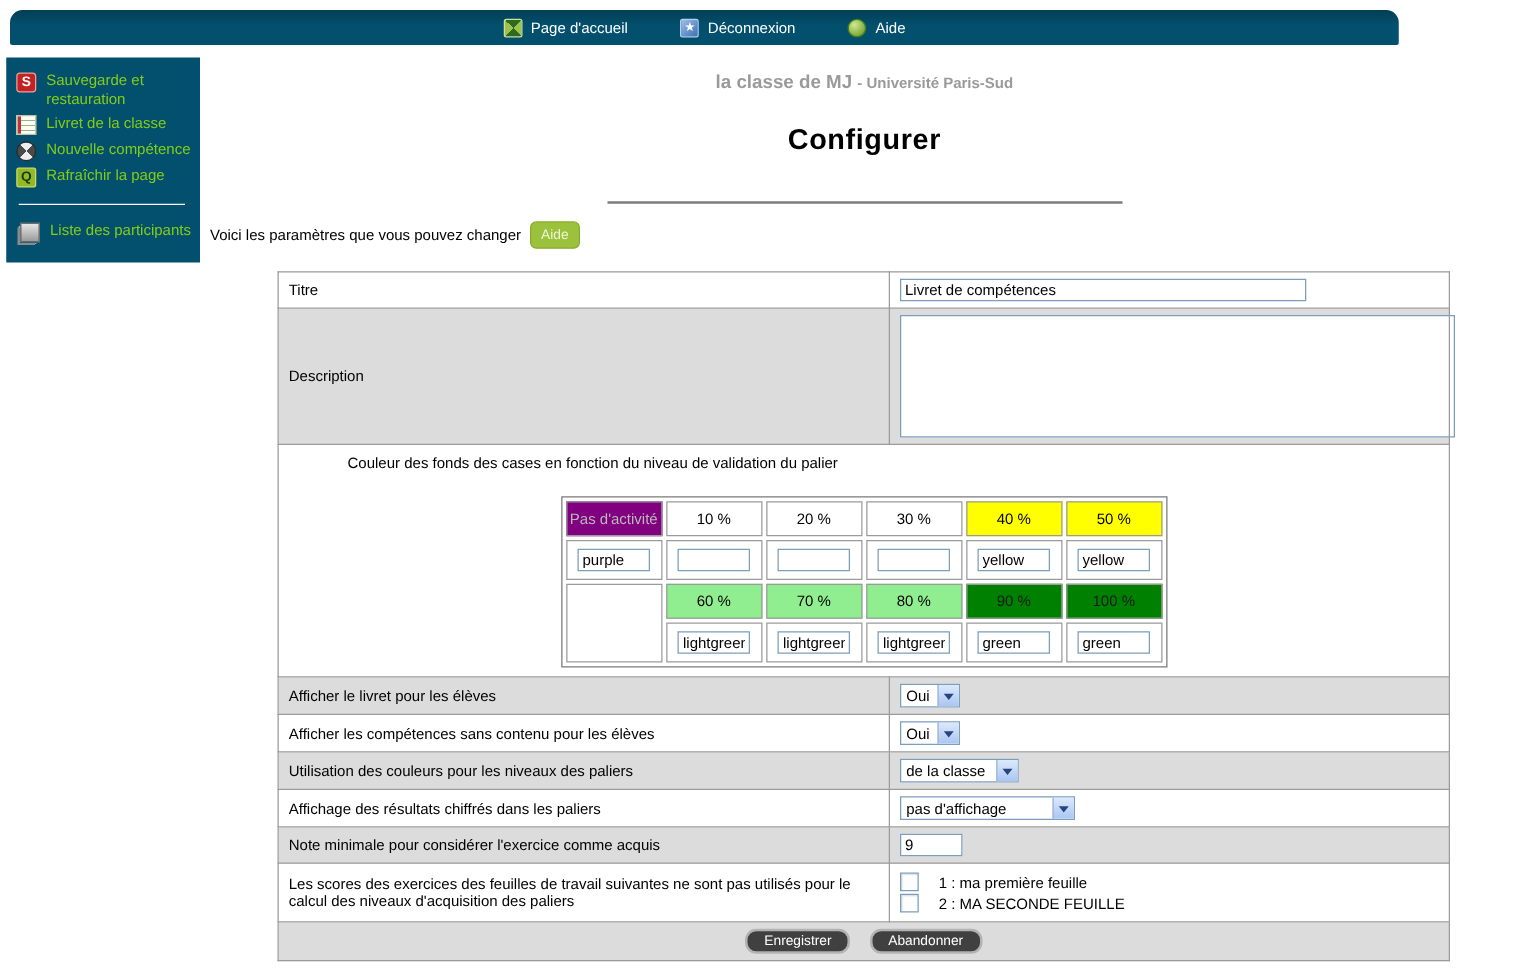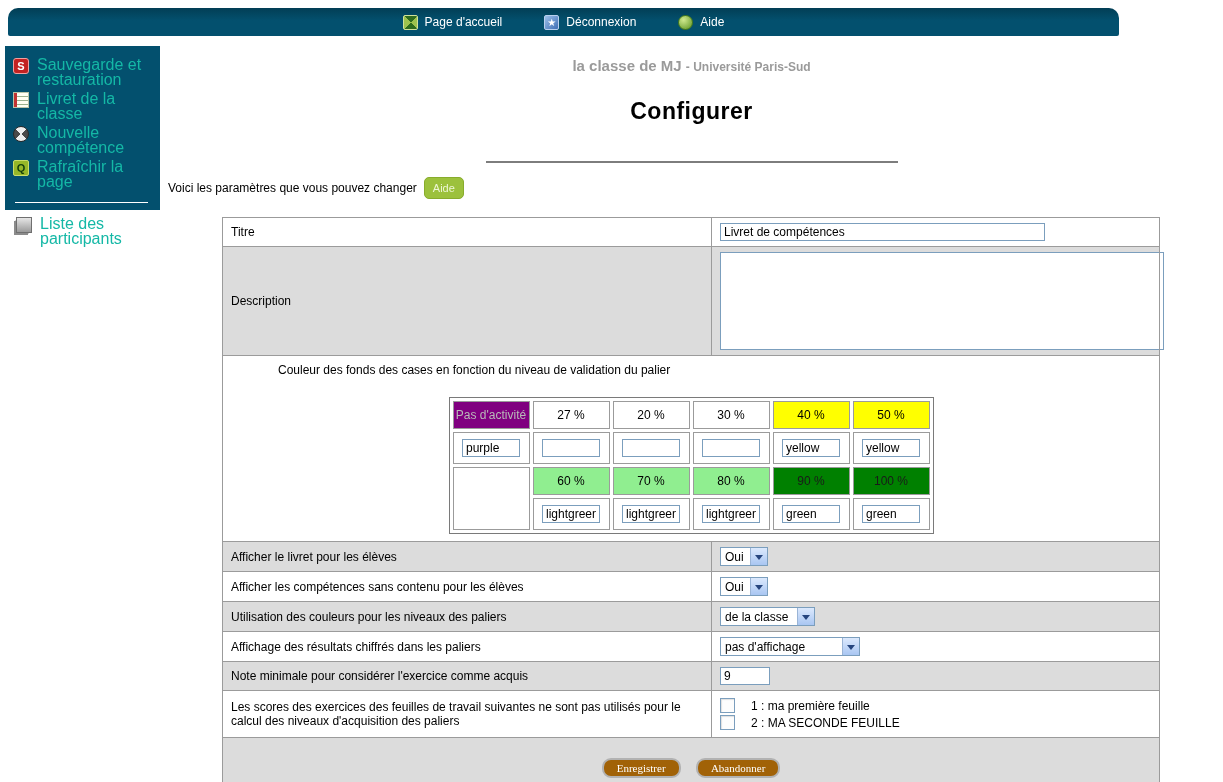--- a/index.html
+++ b/index.html
@@ -18,21 +18,21 @@
   .icon{width:15px;height:15px;display:inline-block;box-sizing:border-box;flex:0 0 15px;}
   .ic-home{background:conic-gradient(from 45deg,#9dc24e 0 90deg,#2e6b1e 0 180deg,#9dc24e 0 270deg,#2e6b1e 0 360deg);border:1px solid #cfe09a;border-radius:2px;}
   .ic-logout{background:linear-gradient(135deg,#9cc0ea,#3f6fb5);border:1px solid #b8d0ee;border-radius:2px;text-align:center;}
   .ic-logout::after{content:"\2605";color:#fff;font-size:10px;line-height:13px;display:block;}
   .ic-help{border-radius:50%;background:radial-gradient(circle at 35% 30%,#cfe98e,#5d9422);border:1px solid #4a7d18;}
   
   .sidebar{
     position:absolute;left:5px;top:46px;width:155px;height:164px;box-sizing:border-box;
     background:#03506e;padding:11px 6px 10px 8px;
   }
-  .side-item{display:flex;gap:8px;align-items:flex-start;color:#14b8a6;font-size:16px;line-height:15px;margin-bottom:4px;cursor:pointer;}
+  .side-item{display:flex;gap:8px;align-items:flex-start;color:#84cc16;font-size:12px;line-height:15px;margin-bottom:4px;cursor:pointer;}
   .side-icon{width:16px;height:16px;flex:0 0 16px;box-sizing:border-box;margin-top:1px;}
   .ic-save{background:#c32222;border:1px solid #f0a0a0;border-radius:3px;text-align:center;}
   .ic-save::after{content:"S";color:#fff;font-weight:bold;font-size:11px;line-height:14px;display:block;}
   .ic-booklet{background:#fffef2;border:1px solid #b9c4a8;background-image:linear-gradient(90deg,#c23333 0 3px,rgba(0,0,0,0) 3px),repeating-linear-gradient(rgba(0,0,0,0) 0 3px,#9bb08e 3px 4px);}
   .ic-comp{border-radius:50%;background:conic-gradient(#eeeeee 0 45deg,#4a4a4a 0 135deg,#eeeeee 0 225deg,#4a4a4a 0 315deg,#eeeeee 0);border:1px solid #2a2a2a;}
   .ic-refresh{background:#96b728;border:1px solid #c9dd6a;border-radius:2px;text-align:center;}
   .ic-refresh::after{content:"Q";color:#123d0a;font-weight:bold;font-size:11px;line-height:14px;display:block;}
   .ic-parts{background:linear-gradient(#e6e6e6,#9a9a9a);border:1px solid #6f6f6f;box-shadow:-3px 3px 0 -1px #8b8b8b,-2px 2px 0 -1px #cfcfcf;margin-left:3px;}
   .side-divider{border:0;border-top:1px solid #fff;margin:13px 6px 13px 2px;}
   
@@ -68,21 +68,21 @@
   .bg-lightgreen{background:#90ee90 !important;}
   .bg-green{background:#008000 !important;color:#1a1a1a;}
   .inp-cell{height:28px;}
   input.color-input{width:58px;}
   .spacer-cell{background:#fff;}
   
   .cb-row{display:flex;align-items:center;gap:16px;margin:2px 0;}
   .cb{width:13px;height:13px;border:1px solid #7b9ebd;background:#fdfdfd;display:inline-block;box-shadow:inset 1px 1px 1px rgba(0,0,0,.12);cursor:pointer;}
   
   .footer-cell{text-align:center;}
-  .footer-btn{background:#a16207;color:#fff;border:2px solid #b2b2b2;border-radius:9px;font-size:11px;padding:2px 13px;margin:15px 6px;cursor:pointer;font-family:Liberation Serif, serif;}
+  .footer-btn{background:#404040;color:#fff;border:2px solid #b2b2b2;border-radius:9px;font-size:11px;padding:2px 13px;margin:0 6px;cursor:pointer;font-family:Liberation Sans, sans-serif;}
 </style>
 </head>
 <body>
 
 <div class="topbar">
   <div class="nav-item">
     <span class="icon ic-home"></span>
     <span>Page d'accueil</span>
   </div>
   <div class="nav-item">
@@ -150,21 +150,21 @@
     </td>
   </tr>
 
   <tr>
     <td colspan="2">
       <div class="couleur-label">Couleur des fonds des cases en fonction du niveau de validation du palier</div>
       <table class="color-table">
         <tbody>
               <tr>
           <td class="swatch bg-purple">Pas d'activité</td>
-          <td class="swatch">27 %</td>
+          <td class="swatch">10 %</td>
           <td class="swatch">20 %</td>
           <td class="swatch">30 %</td>
           <td class="swatch bg-yellow">40 %</td>
           <td class="swatch bg-yellow">50 %</td>
         </tr>
         <tr>
           <td class="inp-cell"><input class="text color-input" type="text" value="purple" style=""></td>
           <td class="inp-cell"><input class="text color-input" type="text" value="" style=""></td>
           <td class="inp-cell"><input class="text color-input" type="text" value="" style=""></td>
           <td class="inp-cell"><input class="text color-input" type="text" value="" style=""></td>

